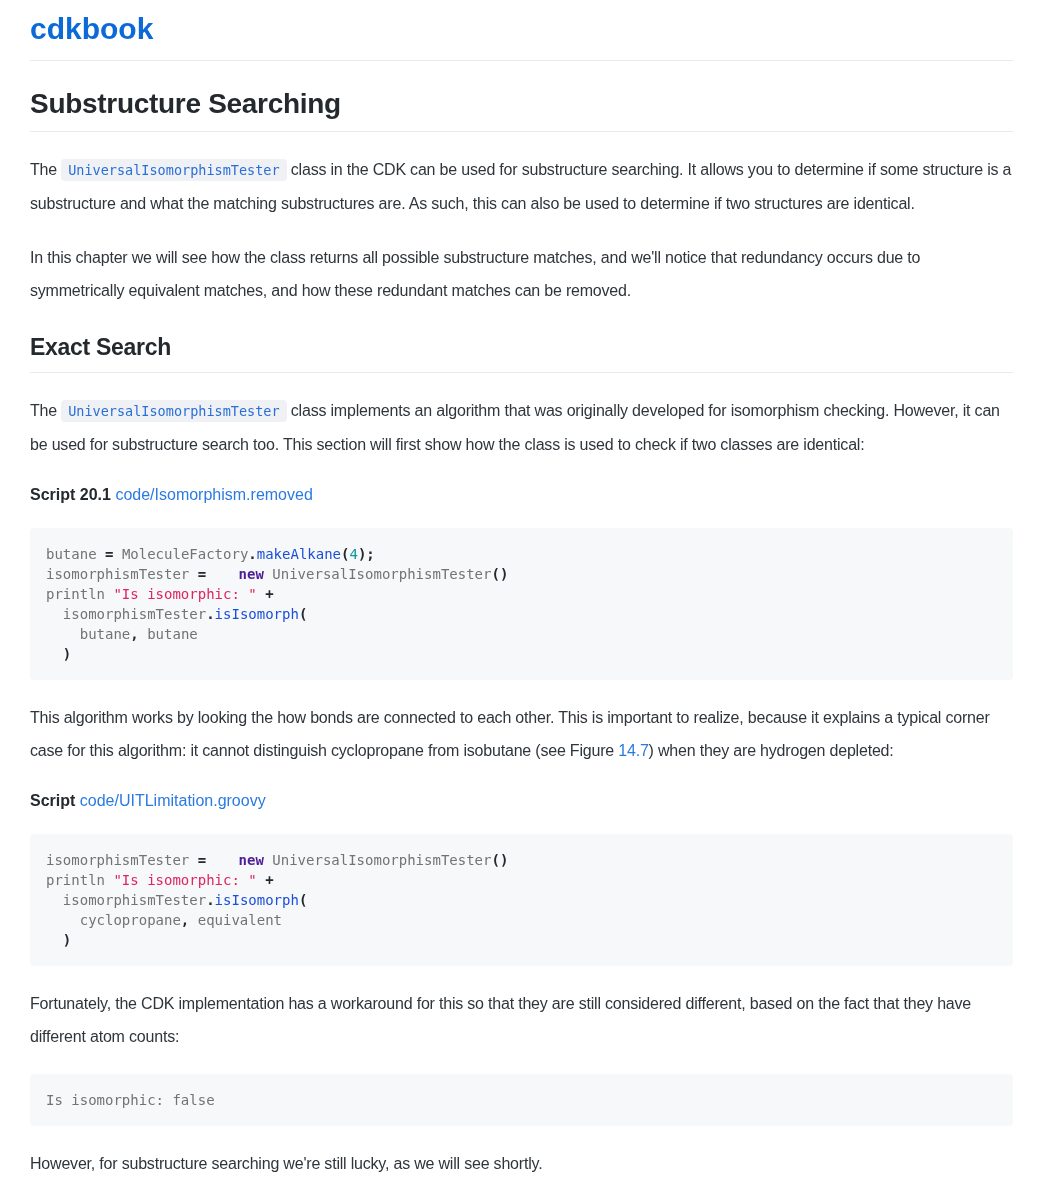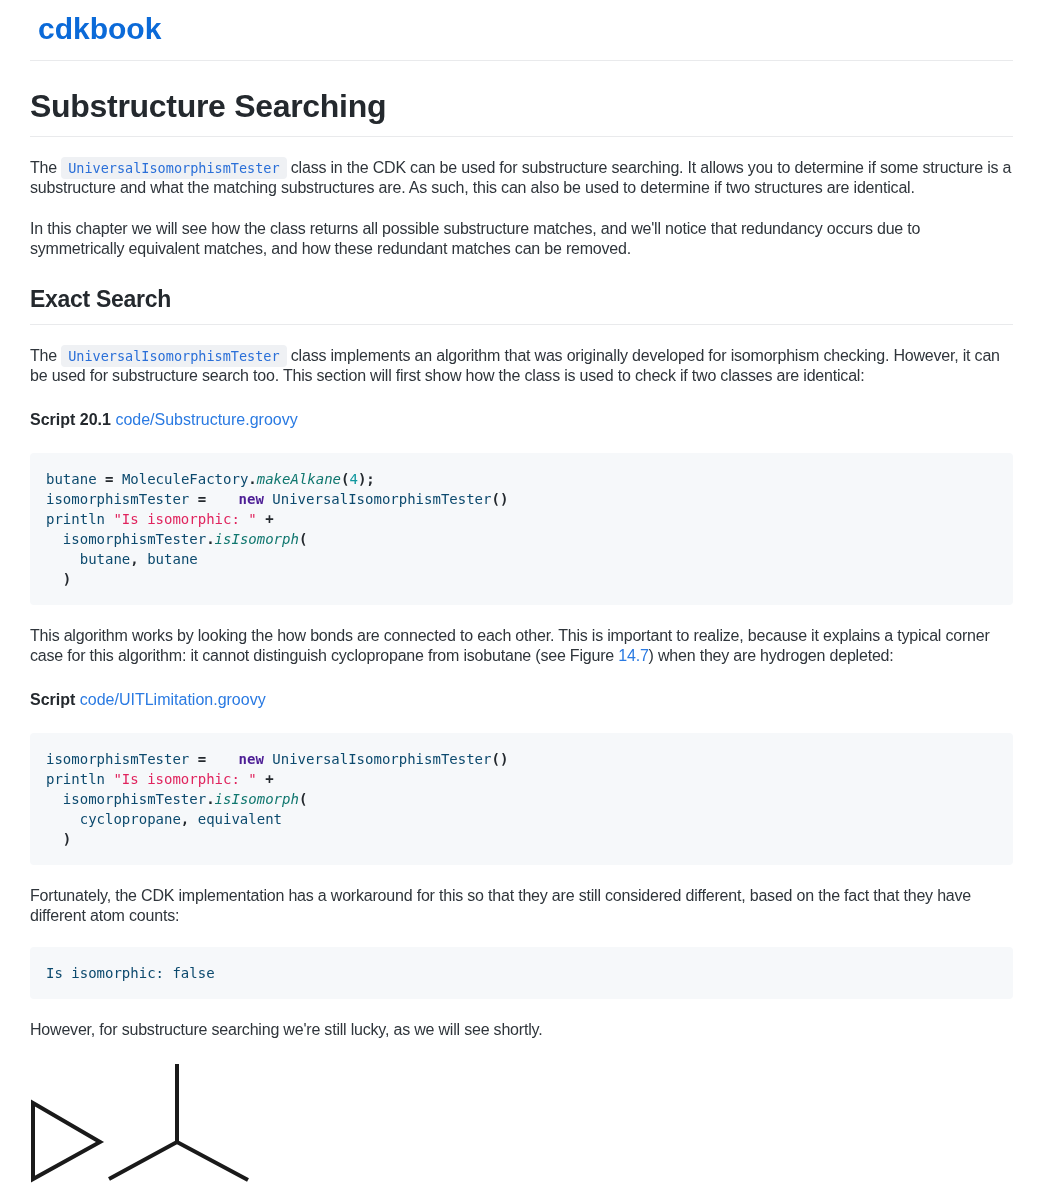--- a/index.html
+++ b/index.html
@@ -11,45 +11,45 @@
   }
   .page {
     width: 1051px;
     padding: 10px 38px 20px 30px;
   }
   a { text-decoration: none; cursor: pointer; }
   .site-title {
     font-size: 30px;
     font-weight: bold;
     color: #0b6ad8;
-    margin: 2px 0 14px 8px;
+    margin: 2px 0 14px 0;
     display: inline-block;
   }
   hr.rule {
     border: none;
     border-top: 1px solid #e9eaec;
     margin: 0;
   }
   h1.chapter-title {
-    font-size: 32px;
+    font-size: 28px;
     font-weight: bold;
     color: #24292e;
     letter-spacing: -0.3px;
     margin: 27px 0 11px 0;
   }
   h2.section-title {
     font-size: 23px;
     font-weight: bold;
     color: #24292e;
     letter-spacing: -0.3px;
     margin: 27px 0 11px 0;
   }
   p.body-text {
     font-size: 16px;
-    line-height: 20px;
+    line-height: 33px;
     letter-spacing: -0.2px;
     margin: 21px 0;
   }
   p.script-line { margin: 21px 0; font-size: 16px; line-height: 25px; }
   .bold-label { font-weight: bold; color: #24292e; }
   a.text-link { color: #2a7ae2; }
   code.inline-code {
     font-family: "DejaVu Sans Mono", "Liberation Mono", monospace;
     font-size: 13.5px;
     color: #2a6fd8;
@@ -63,24 +63,24 @@
     border-radius: 4px;
     margin: 20px 0;
     padding: 16px;
     font-family: "DejaVu Sans Mono", "Liberation Mono", monospace;
     font-size: 14px;
     line-height: 20px;
     color: #363c42;
     white-space: pre;
     overflow: hidden;
   }
-  .tok-p { color: #0c4a6e; }
+  .tok-p { color: #737373; }
   .tok-o { color: #24292e; font-weight: bold; }
   .tok-k { color: #4c1d95; font-weight: bold; margin-left: 24px; }
-  .tok-f { color: #0f766e; font-style: italic; }
+  .tok-f { color: #1d4ed8; }
   .tok-n { color: #10979e; }
   .tok-s { color: #e0245e; }
   figure.molecule-figure { margin: 18px 0 0 0; }
 </style>
 </head>
 <body>
 
 <div class="page">
 
   <a class="site-title">cdkbook</a>
@@ -91,21 +91,21 @@
 
   <p class="body-text"><span>The </span><code class="inline-code">UniversalIsomorphismTester</code><span> class in the CDK can be used for substructure searching. It allows you to determine if some structure is a substructure and what the matching substructures are. As such, this can also be used to determine if two structures are identical.</span></p>
 
   <p class="body-text">In this chapter we will see how the class returns all possible substructure matches, and we'll notice that redundancy occurs due to symmetrically equivalent matches, and how these redundant matches can be removed.</p>
 
   <h2 class="section-title">Exact Search</h2>
   <hr class="rule">
 
   <p class="body-text"><span>The </span><code class="inline-code">UniversalIsomorphismTester</code><span> class implements an algorithm that was originally developed for isomorphism checking. However, it can be used for substructure search too. This section will first show how the class is used to check if two classes are identical:</span></p>
 
-  <p class="script-line"><span class="bold-label">Script 20.1</span> <a class="text-link">code/Substructure.groovy</a></p>
+  <p class="script-line"><span class="bold-label">Script 20.1</span> <a class="text-link">code/Isomorphism.removed</a></p>
 
   <pre class="code-block"><span class="tok-p">butane </span><span class="tok-o">=</span><span class="tok-p"> MoleculeFactory</span><span class="tok-o">.</span><span class="tok-f">makeAlkane</span><span class="tok-o">(</span><span class="tok-n">4</span><span class="tok-o">);</span>
 <span class="tok-p">isomorphismTester </span><span class="tok-o">=</span><span class="tok-p"> </span><span class="tok-k">new</span><span class="tok-p"> UniversalIsomorphismTester</span><span class="tok-o">()</span>
 <span class="tok-p">println </span><span class="tok-s">"Is isomorphic: "</span><span class="tok-p"> </span><span class="tok-o">+</span>
 <span class="tok-p">  isomorphismTester</span><span class="tok-o">.</span><span class="tok-f">isIsomorph</span><span class="tok-o">(</span>
 <span class="tok-p">    butane</span><span class="tok-o">,</span><span class="tok-p"> butane</span>
 <span class="tok-p">  </span><span class="tok-o">)</span></pre>
 
   <p class="body-text"><span>This algorithm works by looking the how bonds are connected to each other. This is important to realize, because it explains a typical corner case for this algorithm: it cannot distinguish cyclopropane from isobutane (see Figure </span><a class="text-link">14.7</a><span>) when they are hydrogen depleted:</span></p>
 

